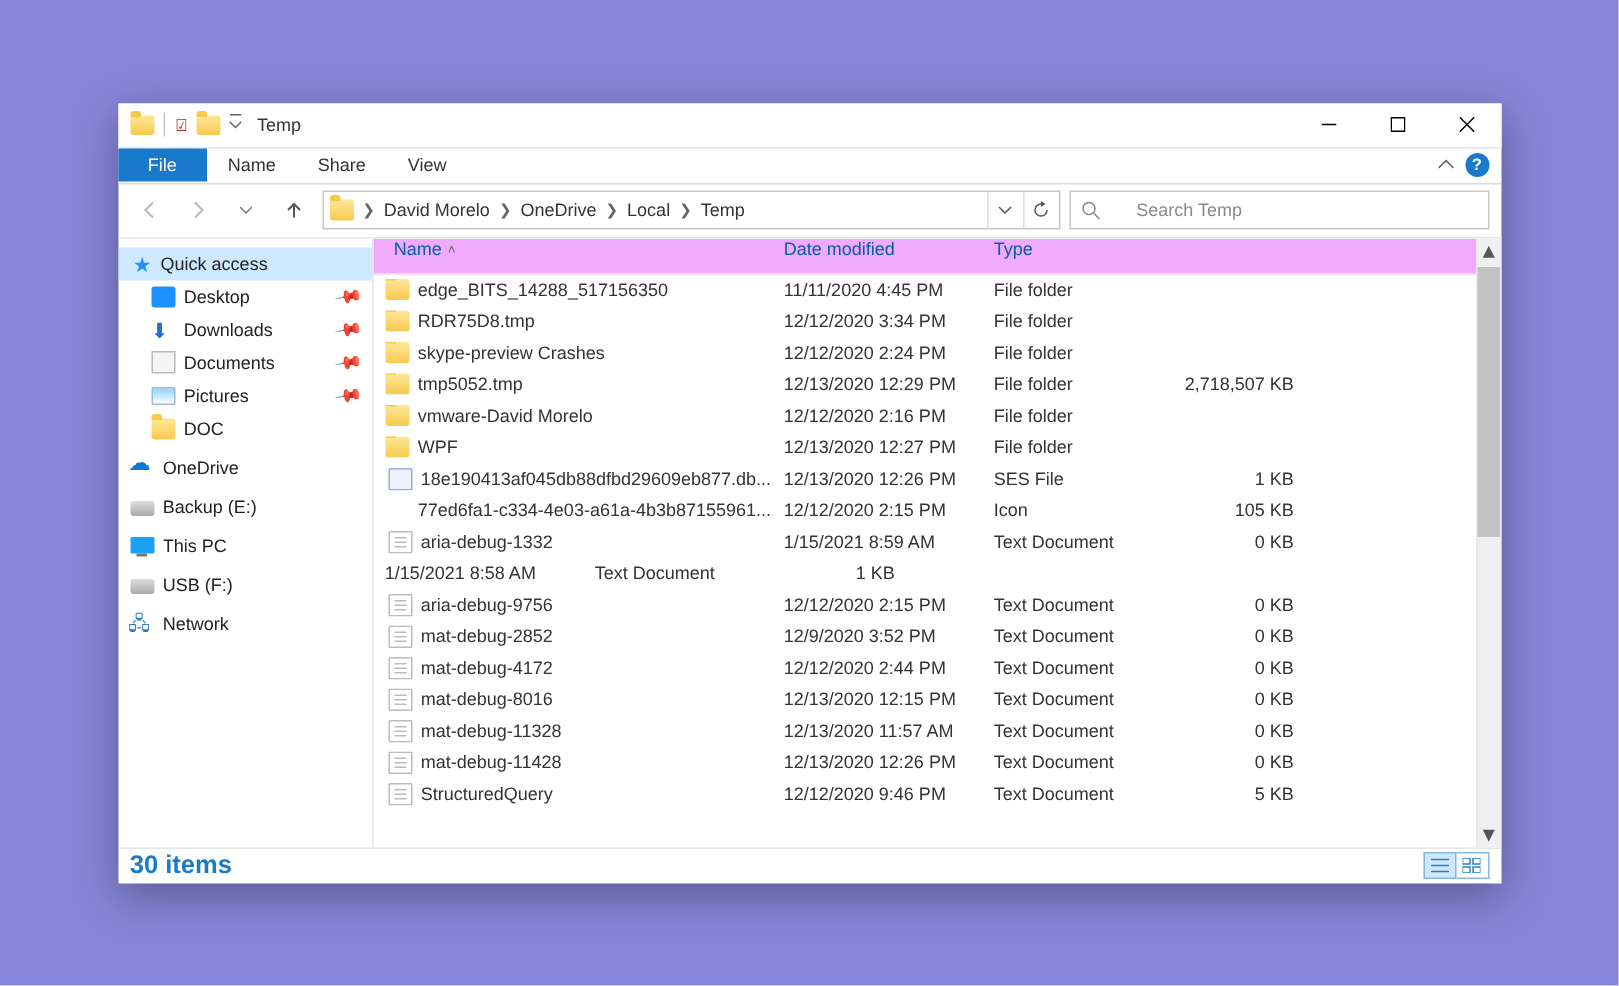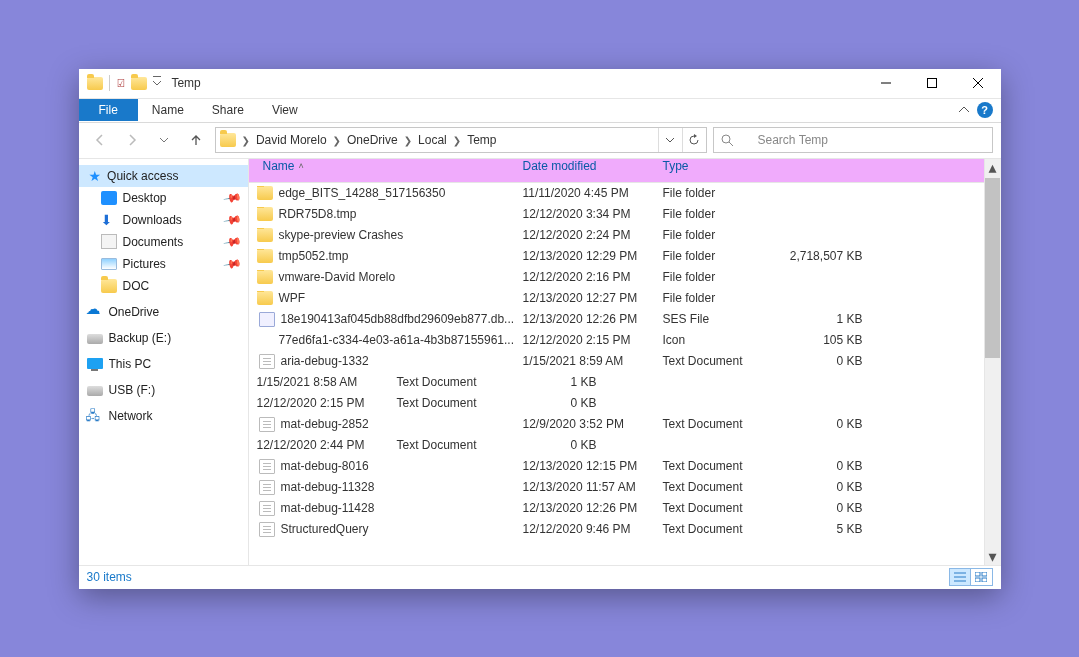--- a/index.html
+++ b/index.html
@@ -154,21 +154,21 @@
   .ic-pc { background:#1da1f2; width:15px;height:11px; border-radius:1px;}
   .ic-pc::after{content:"";position:absolute;left:4px;top:11px;width:7px;height:2px;background:#777;}
   .ic-drive { background:linear-gradient(#ddd,#aaa); height:10px; width:15px; border-radius:2px; margin-top:2px;}
   .ic-usb { background:linear-gradient(#ddd,#aaa); height:10px; width:15px; border-radius:2px; margin-top:2px;}
   .ic-network::before { content:"🖧"; font-size:13px; position:absolute; left:-1px; top:-3px; color:#2a7cc7;}
   .ic-star { color:#1e90ff; font-size:14px; line-height:14px; }
 
   
   .statusbar {
     height:24px; border-top:1px solid #e6e6e6; display:flex; align-items:center;
-    font-size:12px; color:#1979ca; padding: 0 8px;
+    font-size:17px; color:#1979ca; padding: 0 8px; font-weight: bold;
   }
   .statusbar .views { margin-left:auto; display:flex; gap:0; }
   .view-btn { width:22px; height:18px; border:1px solid #8ab8e6; display:flex;align-items:center;justify-content:center; }
   .view-btn.active { background:#cde8ff; }
   .view-btn + .view-btn { border-left:none; }
 
 </style>
 </head>
 <body>
 
@@ -435,34 +435,42 @@
               <div class="cell date">1/15/2021 8:59 AM</div>
               <div class="cell type">Text Document</div>
               <div class="cell size">0 KB</div>
             </div>
             <div class="row">
               <div class="cell date">1/15/2021 8:58 AM</div>
               <div class="cell type">Text Document</div>
               <div class="cell size">1 KB</div>
             </div>
             <div class="row">
+              <div class="cell name">
+                <span class="ic ic-file txt"></span>
+                <span>aria-debug-9756</span>
+              </div>
               <div class="cell date">12/12/2020 2:15 PM</div>
               <div class="cell type">Text Document</div>
               <div class="cell size">0 KB</div>
             </div>
             <div class="row">
               <div class="cell name">
                 <span class="ic ic-file txt"></span>
                 <span>mat-debug-2852</span>
               </div>
               <div class="cell date">12/9/2020 3:52 PM</div>
               <div class="cell type">Text Document</div>
               <div class="cell size">0 KB</div>
             </div>
             <div class="row">
+              <div class="cell name">
+                <span class="ic ic-file txt"></span>
+                <span>mat-debug-4172</span>
+              </div>
               <div class="cell date">12/12/2020 2:44 PM</div>
               <div class="cell type">Text Document</div>
               <div class="cell size">0 KB</div>
             </div>
             <div class="row">
               <div class="cell name">
                 <span class="ic ic-file txt"></span>
                 <span>mat-debug-8016</span>
               </div>
               <div class="cell date">12/13/2020 12:15 PM</div>

